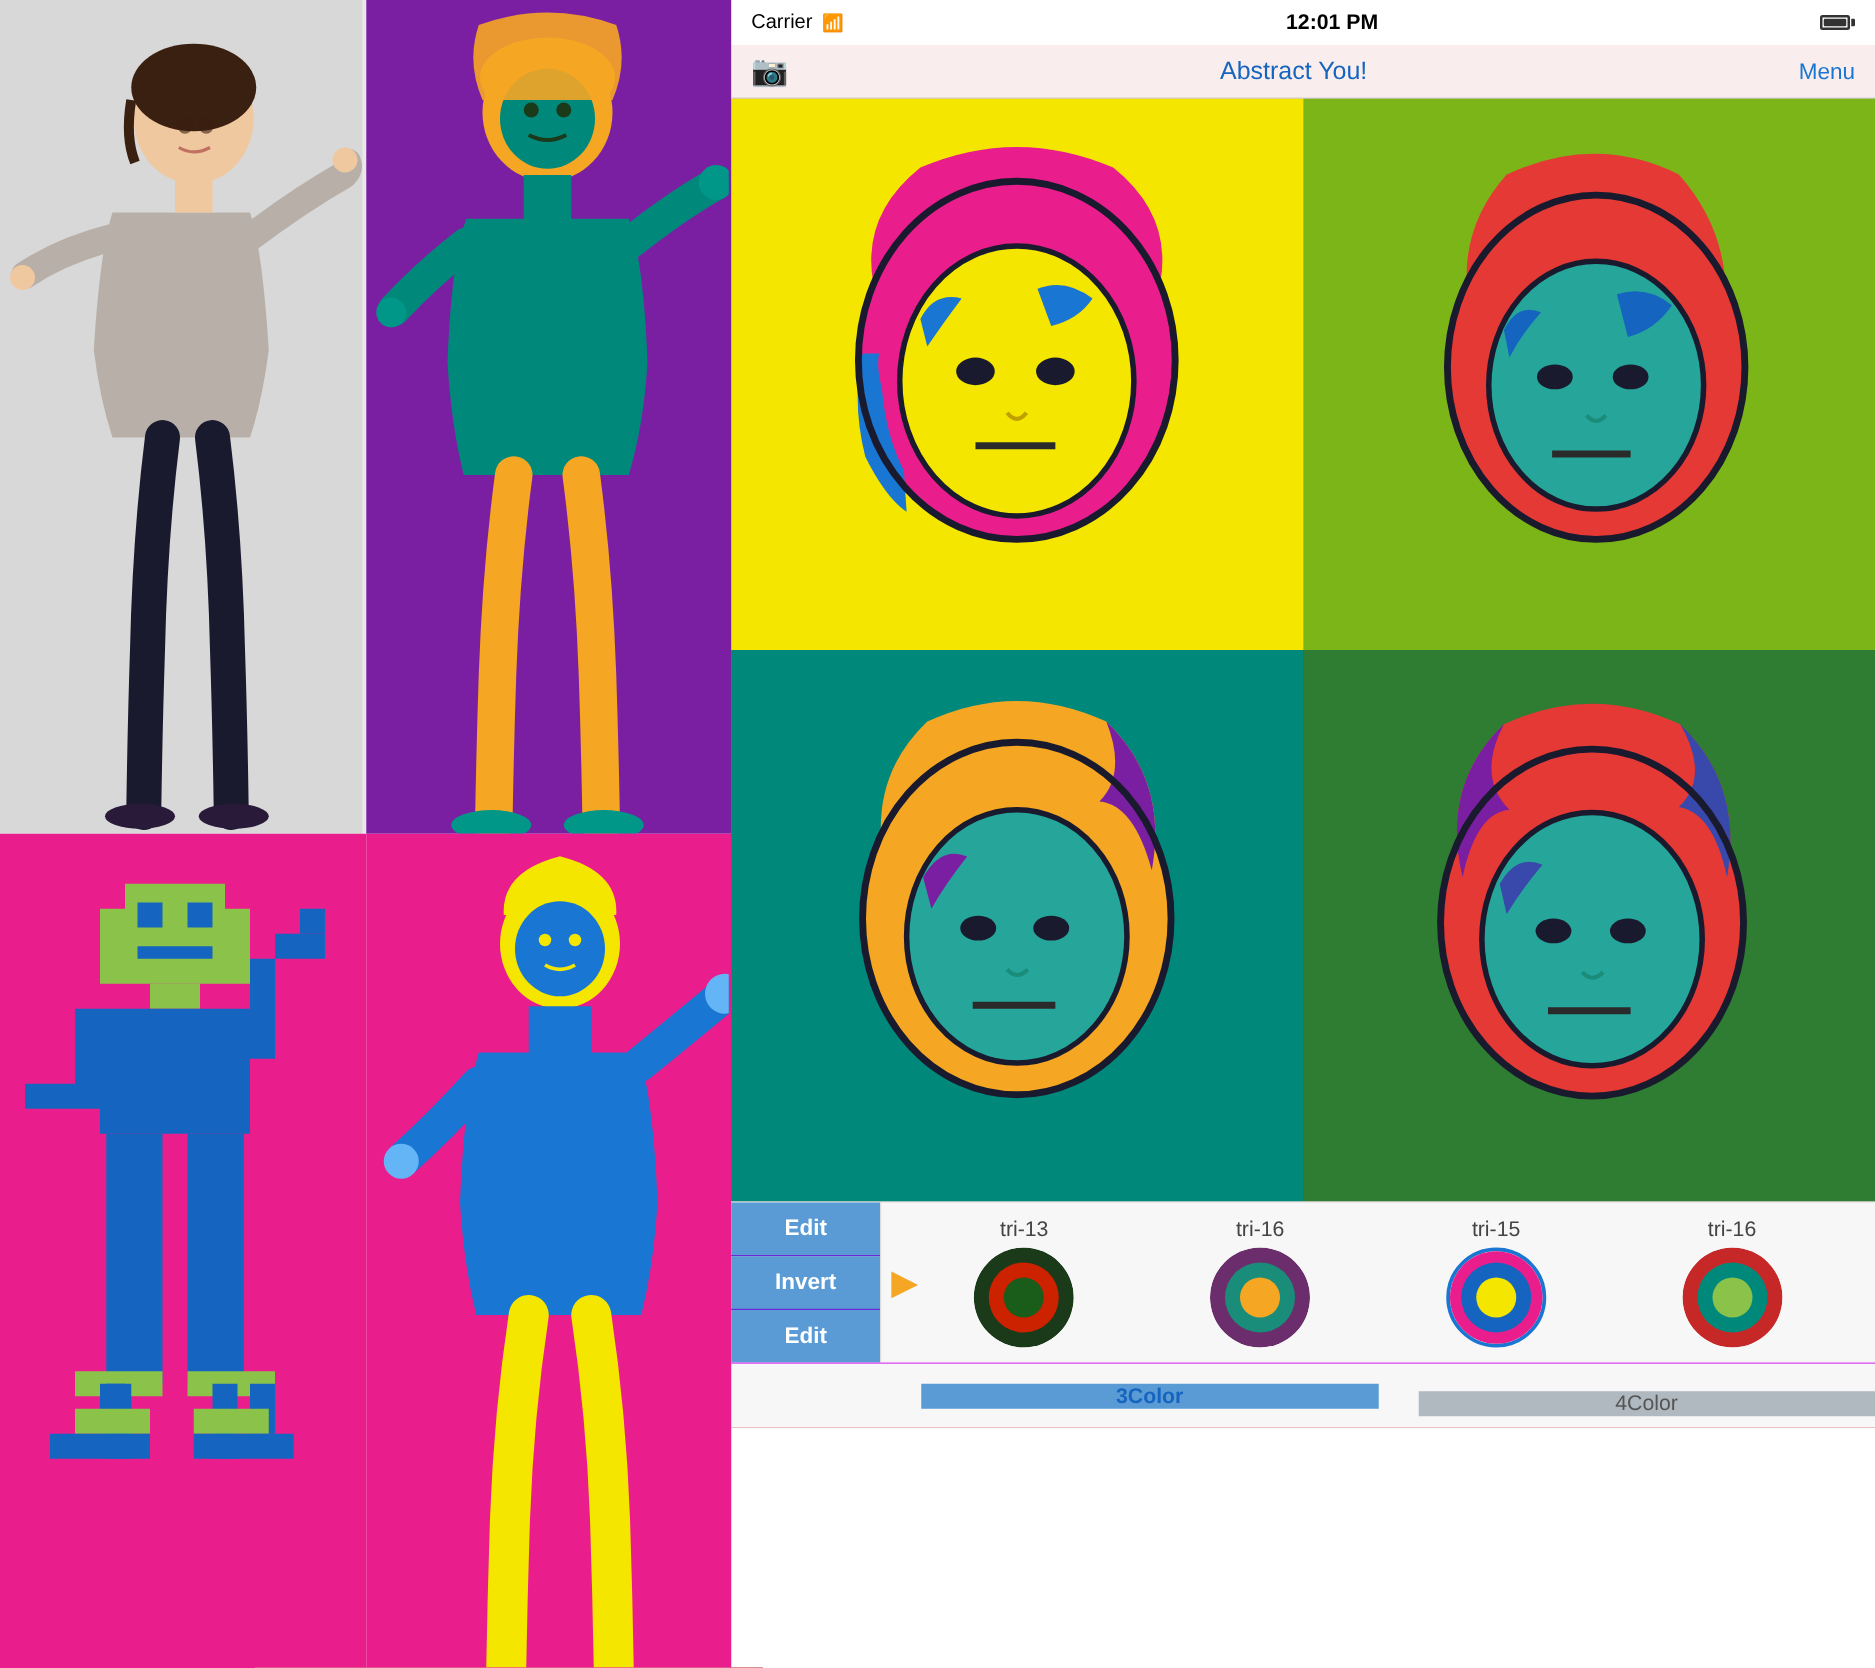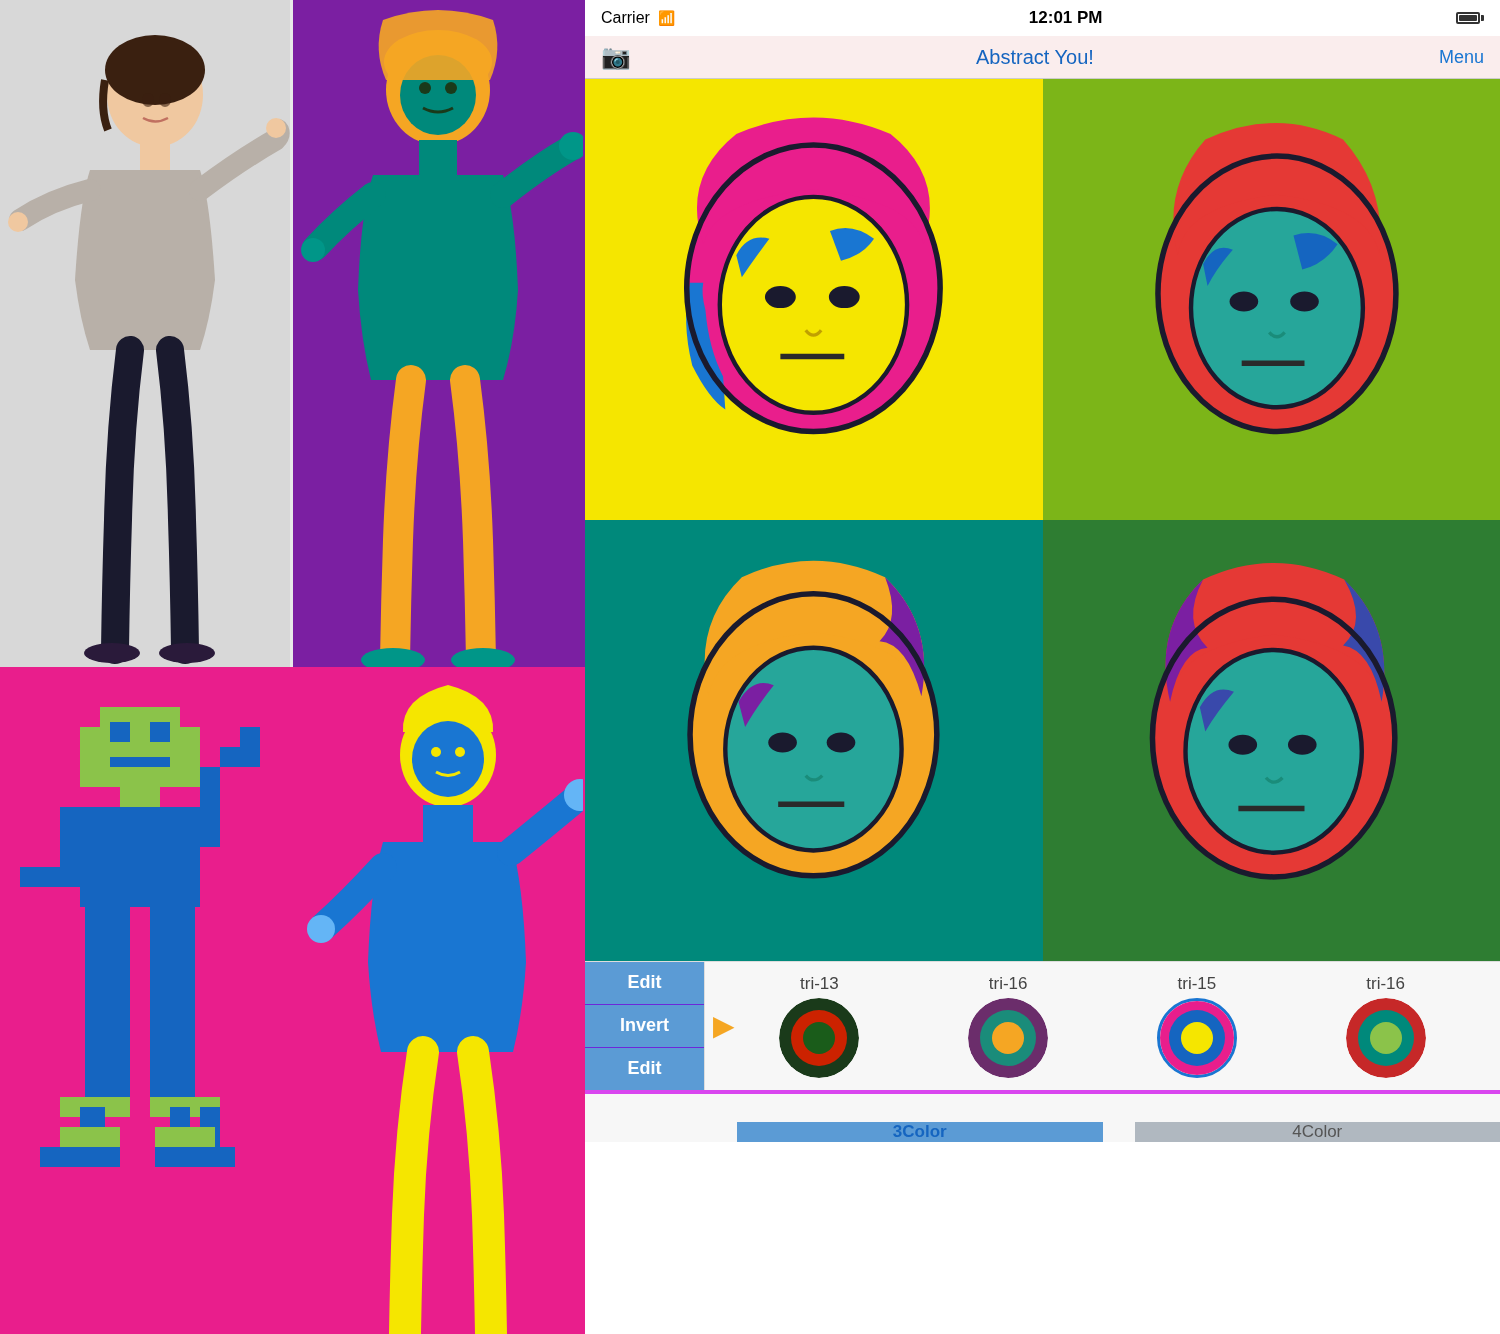--- a/index.html
+++ b/index.html
@@ -210,22 +210,22 @@
 
     
     .s16-o { width: 80px; height: 80px; background: #c62828; }
     .s16-m { width: 56px; height: 56px; background: #00897b; }
     .s16-i { width: 32px; height: 32px; background: #8bc34a; }
 
     
     #tab-row {
       height: 52px;
       display: flex;
-      align-items: flex-end;
-      border-top: 4px solid #d946ef;
+      align-items: center;
+      border-top: 1px solid #d946ef;
       gap: 32px;
     }
 
     .tab-spacer { width: 120px; }
 
     .tab-btn {
       flex: 1;
       font-size: 17px;
       font-weight: 500;
       border: none;

